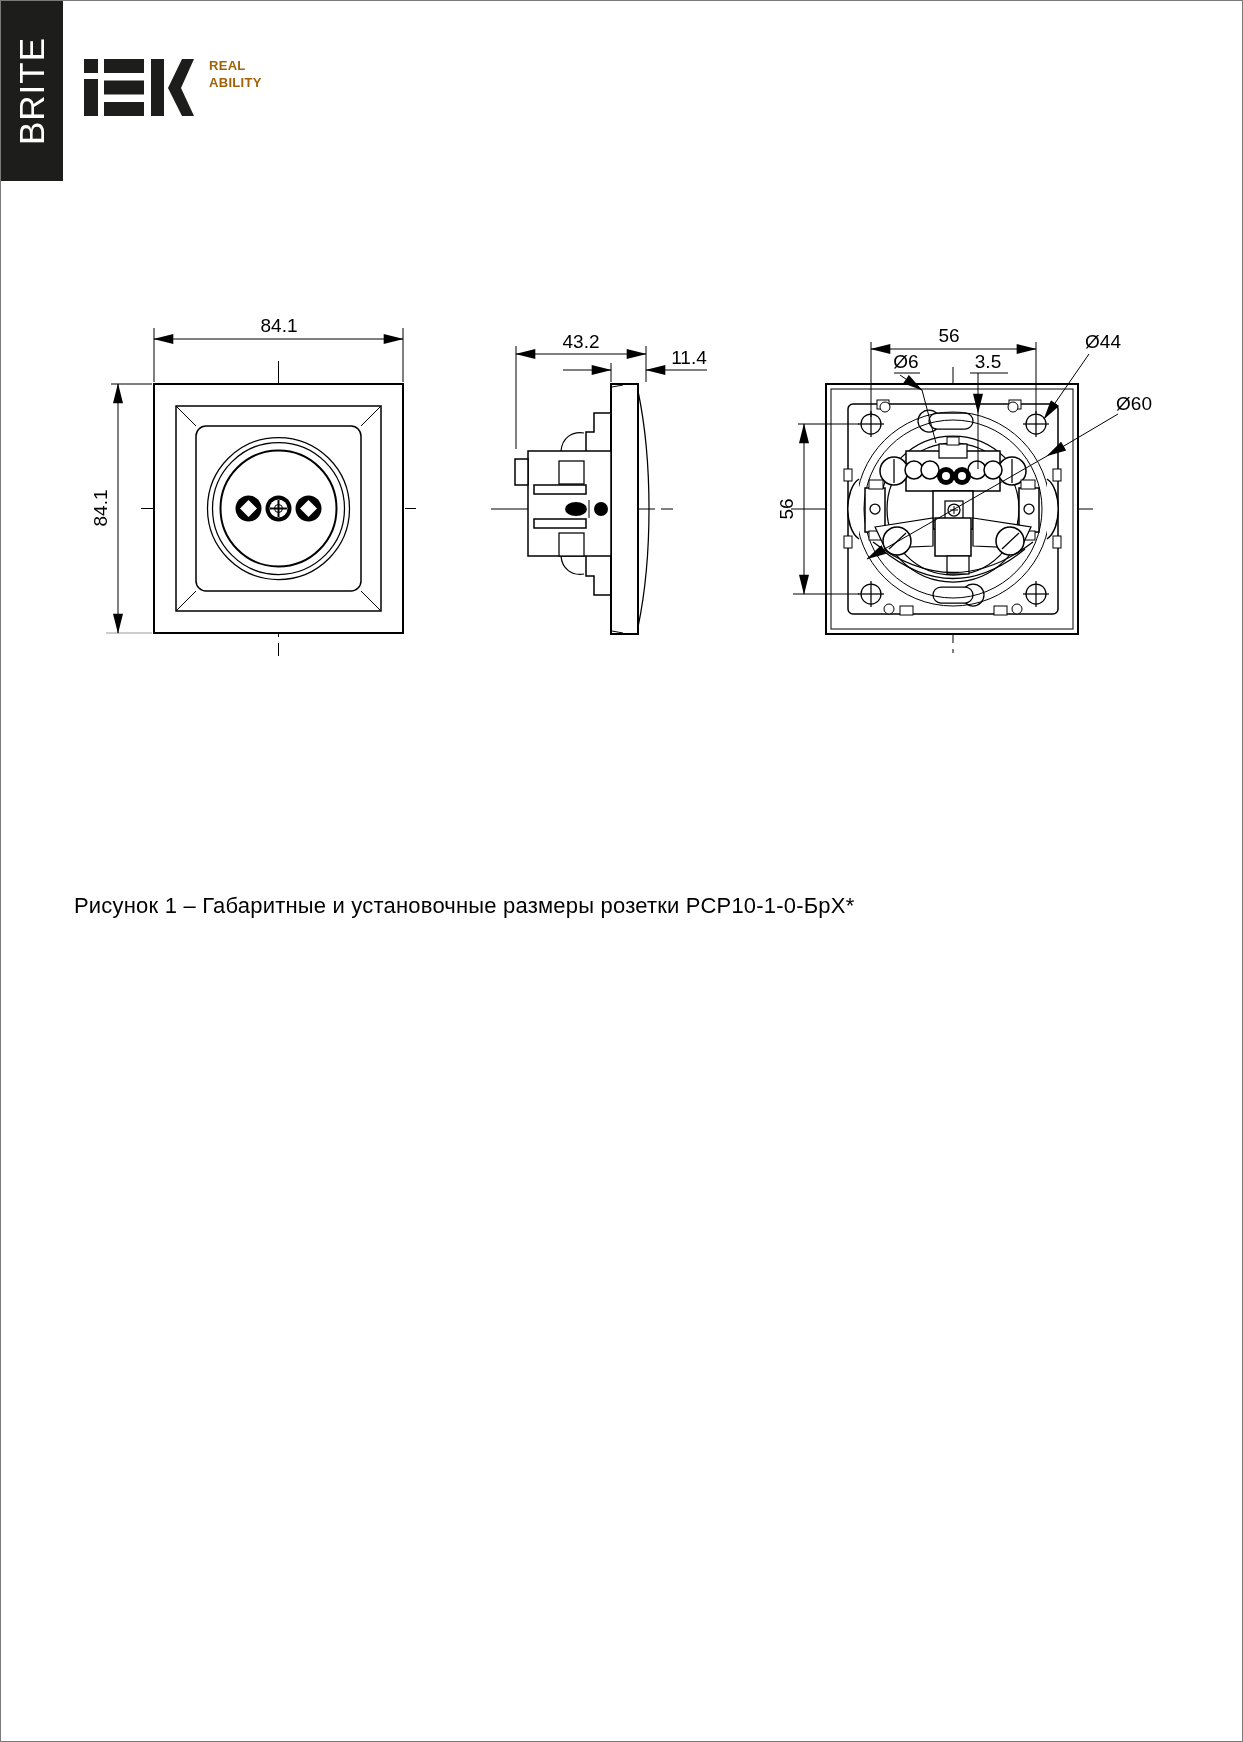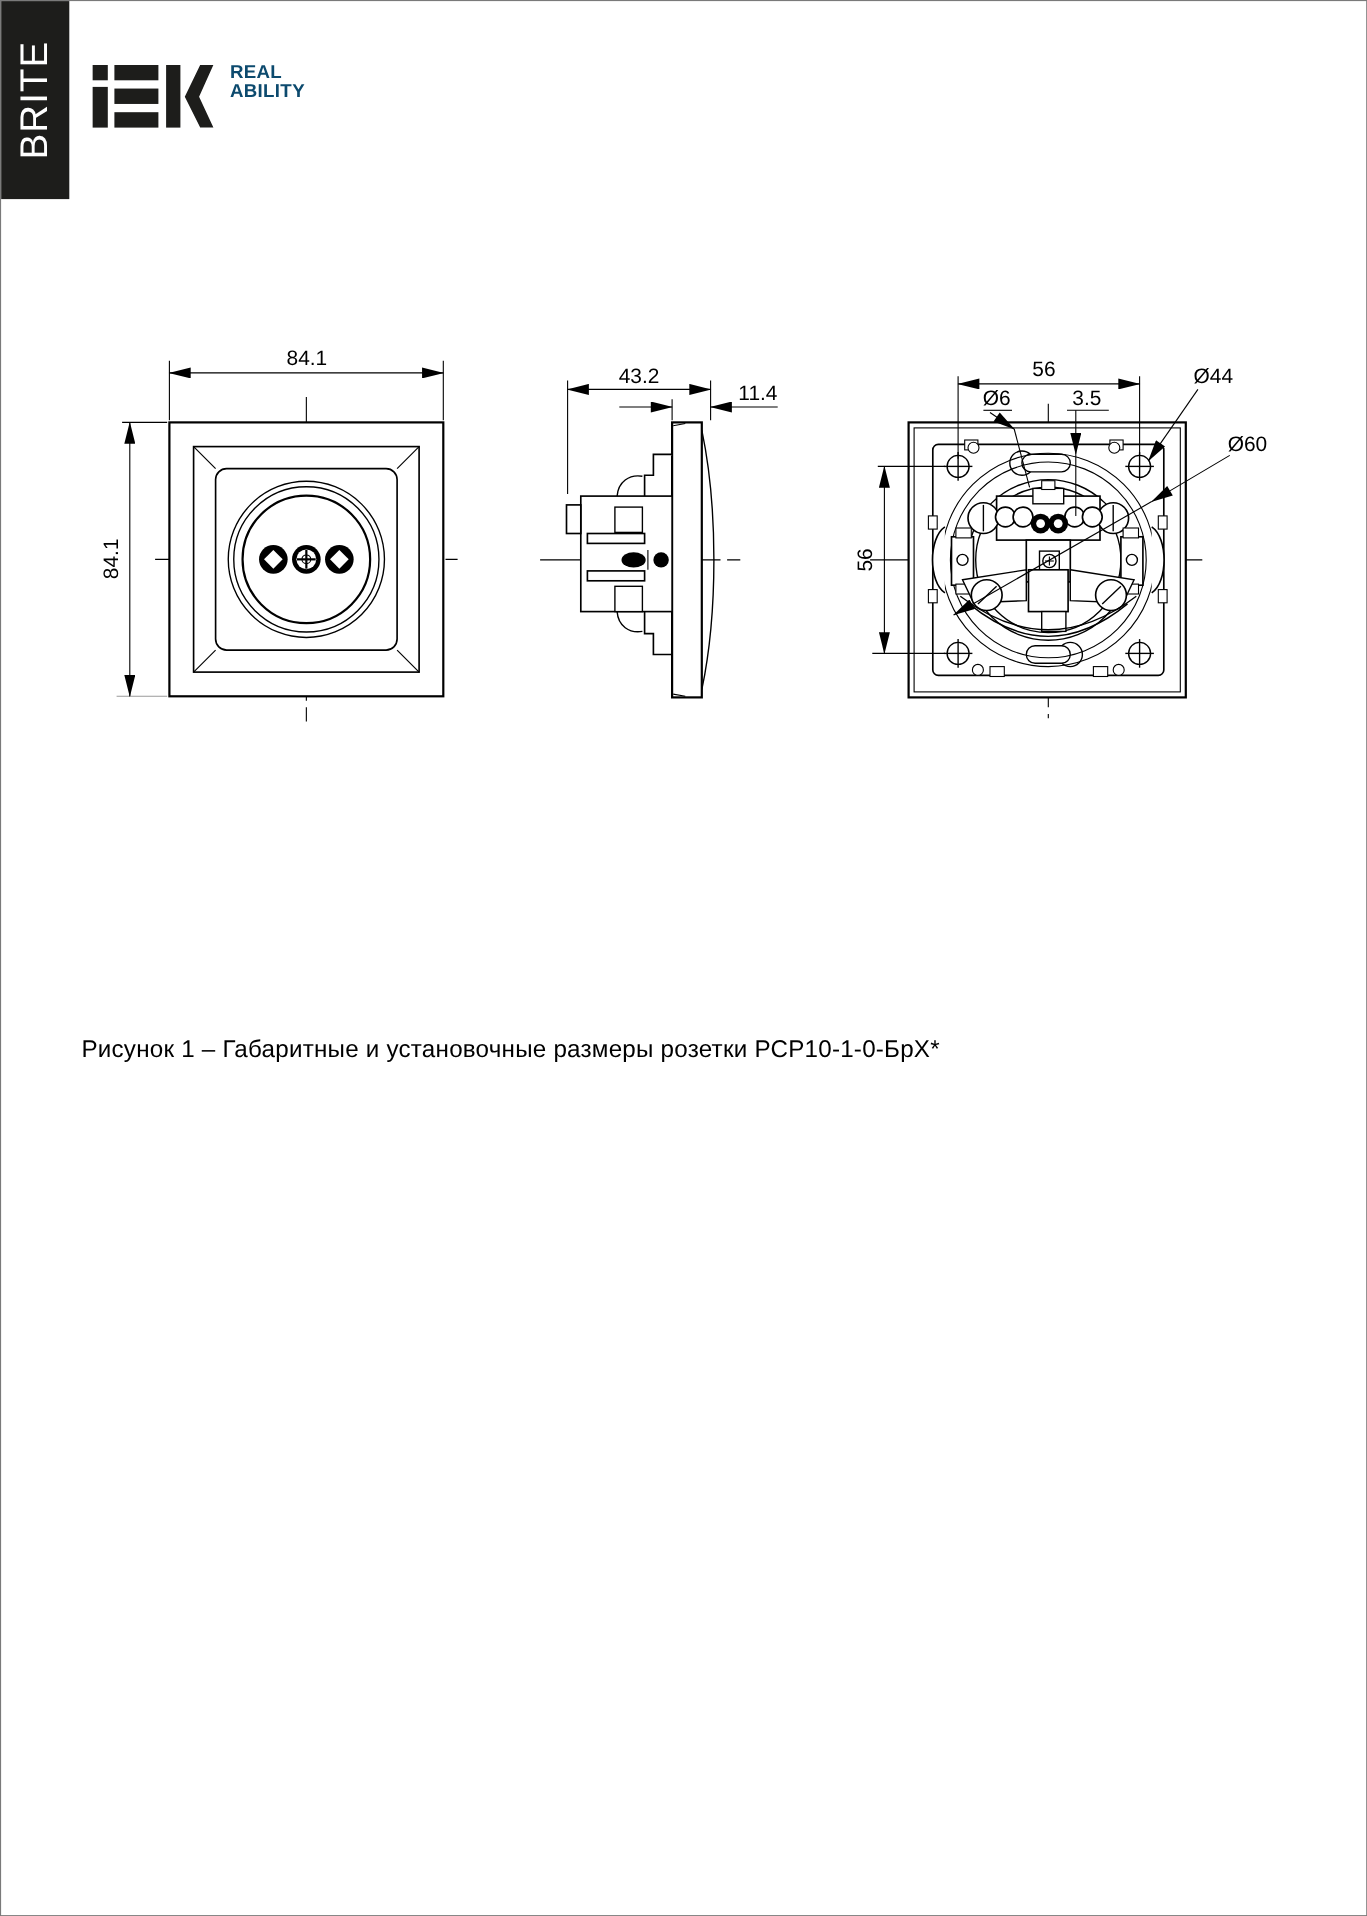--- a/index.html
+++ b/index.html
@@ -11,25 +11,25 @@
   #brite-bar{
     position:absolute;left:0;top:0;width:62px;height:180px;background:#1d1d1b;
   }
   #brite-bar span{
     position:absolute;left:50%;top:50%;
     transform:translate(-50%,-50%) rotate(-90deg);
     color:#fff;font-size:35px;font-weight:500;letter-spacing:1px;white-space:nowrap;
   }
   #tagline{
     position:absolute;left:208px;top:56px;
-    font-size:17px;font-weight:bold;line-height:17px;letter-spacing:0.3px;color:#0c4a6e;
+    font-size:13px;font-weight:bold;line-height:17px;letter-spacing:0.3px;color:#a16207;
   }
   #iek-logo{position:absolute;left:83px;top:58px;}
   #caption{
-    position:absolute;left:73px;top:940px;width:940px;
+    position:absolute;left:73px;top:892px;width:940px;
     font-size:22px;letter-spacing:0.2px;color:#000;white-space:nowrap;
   }
   svg .ln{stroke:#000;fill:none;}
   svg .w2{stroke-width:2;}
   svg .w15{stroke-width:1.5;}
   svg .w125{stroke-width:1.25;}
   svg .w1{stroke-width:1;}
   svg .wf{fill:#fff;}
   svg .blk{fill:#000;stroke:none;}
   svg .cl{stroke:#000;stroke-width:1;fill:none;stroke-dasharray:70 6 12 6;}

